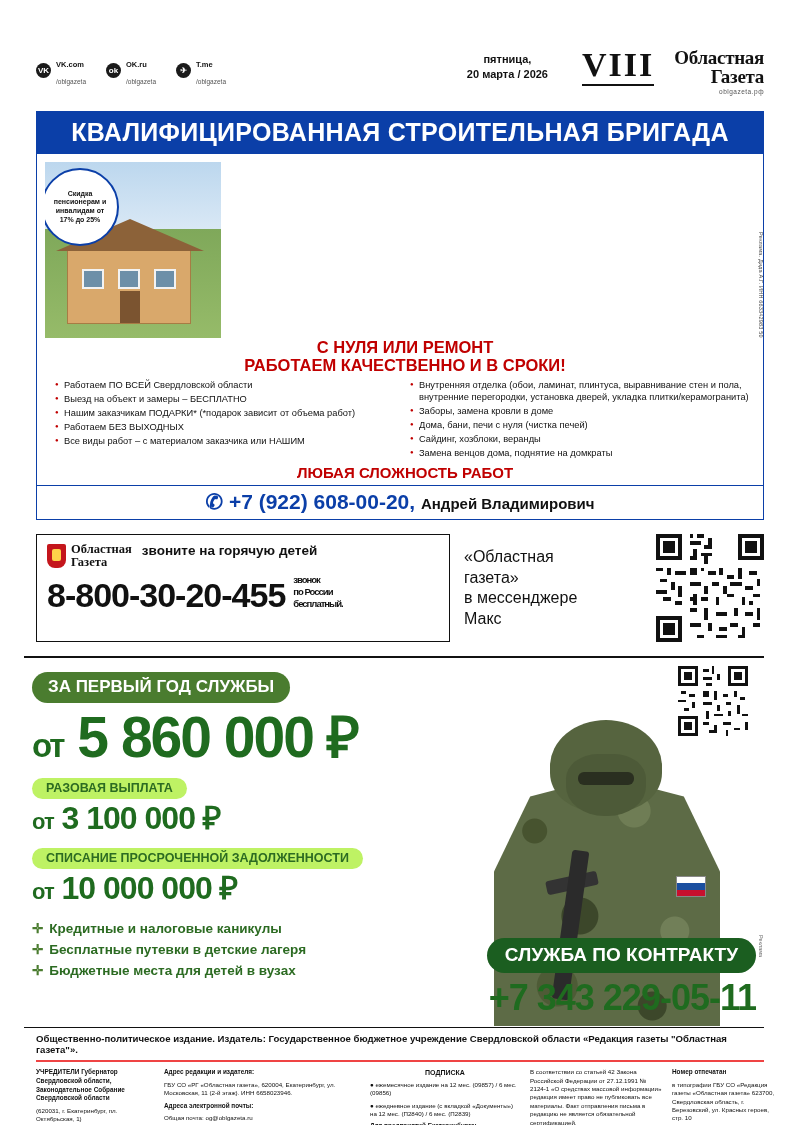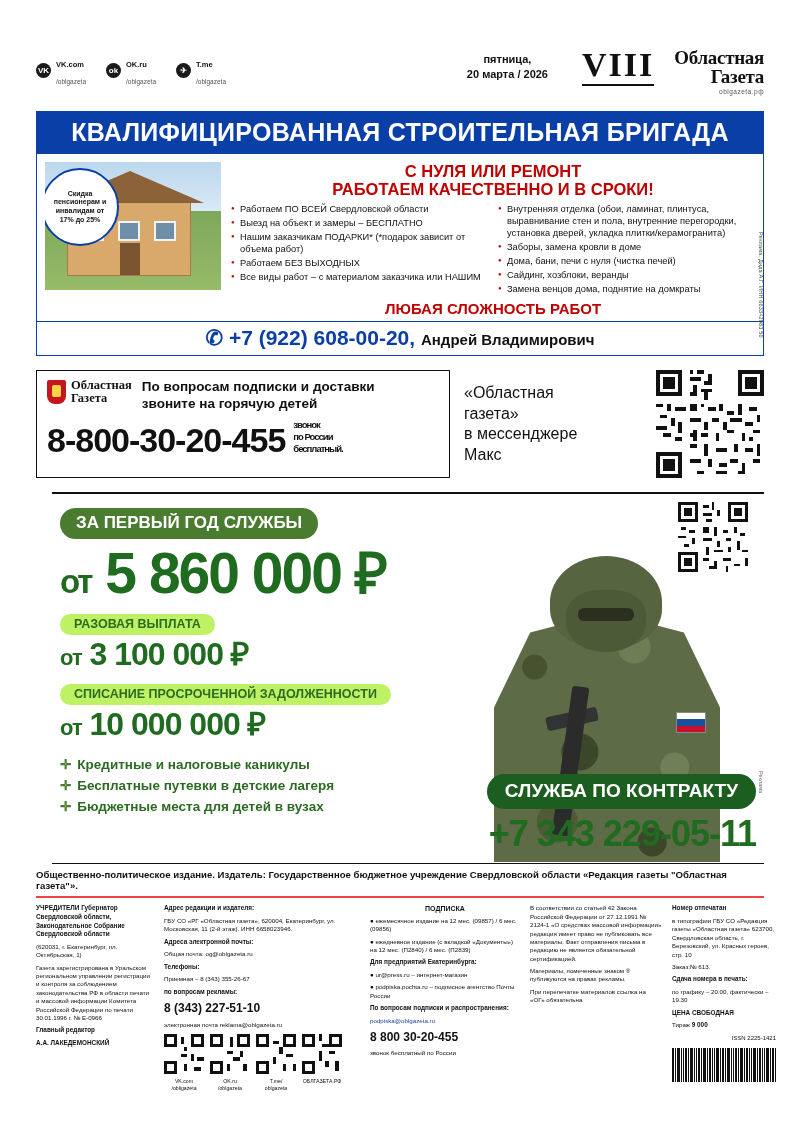--- a/index.html
+++ b/index.html
@@ -42,21 +42,21 @@
   }
   .logo-sub { font-size:6.5px; color:#555; margin-top:2px; letter-spacing:.5px;}
 
   
   .ad1 { margin: 6px 36px 0 36px; border:1px solid #0b3fa8; position:relative; }
   .ad1-title {
     background:#0b3fa8; color:#fff; text-align:center;
     font-size:25px; font-weight:bold; letter-spacing:.3px;
     padding:6px 0 7px 0;
   }
-  .ad1-body { display:flex; padding:8px 8px 2px 8px; }
+  .ad1-body { display:flex; padding:8px 8px 2px 8px;flex-direction:column; }
   .ad1-photo {
     width:176px; height:128px; position:relative; flex:0 0 176px;
     background:linear-gradient(#bcd7ee 0%, #d9e8f5 38%, #7fa85a 38%, #96bb69 100%);
     overflow:hidden;
   }
   .house {
     position:absolute; left:22px; bottom:14px; width:124px; height:76px;
     background:#d9a86b; border:1px solid #a77c44;
   }
   .house:before {
@@ -116,21 +116,21 @@
     font-size:34px; font-weight:bold; letter-spacing:-1px; margin-top:6px;
     display:flex; align-items:flex-end; gap:8px;
   }
   .free-note { font-size:9.5px; font-weight:bold; line-height:1.25; padding-bottom:5px; }
   .strip-right { width:300px; display:flex; align-items:center; }
   .messenger-txt { font-size:16px; line-height:1.3; flex:1;}
   .qr-box { width:108px; height:108px; }
 
   
   .ad2 {
-    margin:14px 36px 0 52px; border-top:2px solid #111; border-bottom:1px solid #111;
+    margin:14px 36px 0 24px; border-top:2px solid #111; border-bottom:1px solid #111;
     position:relative; height:372px; overflow:hidden; background:#fff;
   }
   .ad2-left { position:absolute; left:8px; top:14px; width:440px; }
   .pill {
     display:inline-block; background:#4a7c2f; color:#fff; font-weight:bold;
     font-size:17px; padding:5px 16px 6px 16px; border-radius:16px;
   }
   .amount-main {
     font-size:57px; font-weight:bold; color:#1f6b1f; letter-spacing:-2px; margin-top:6px; line-height:1.0;
   }
@@ -319,21 +319,20 @@
     <div class="strip-left">
       <div class="sl-top">
         <div class="mini-logo">
           <span class="crest"></span>
           <span class="mini-logo-txt">
             <span>Областная</span><br>
             <span>Газета</span>
           </span>
         </div>
         <div class="sl-text">
-          <div>По вопросам подписки и доставки</div>
           <div>звоните на горячую детей</div>
         </div>
       </div>
       <div class="big-phone">
         <span>8-800-30-20-455</span>
         <span class="free-note">
           <span>звонок</span><br>
           <span>по России</span><br>
           <span>бесплатный.</span>
         </span>

